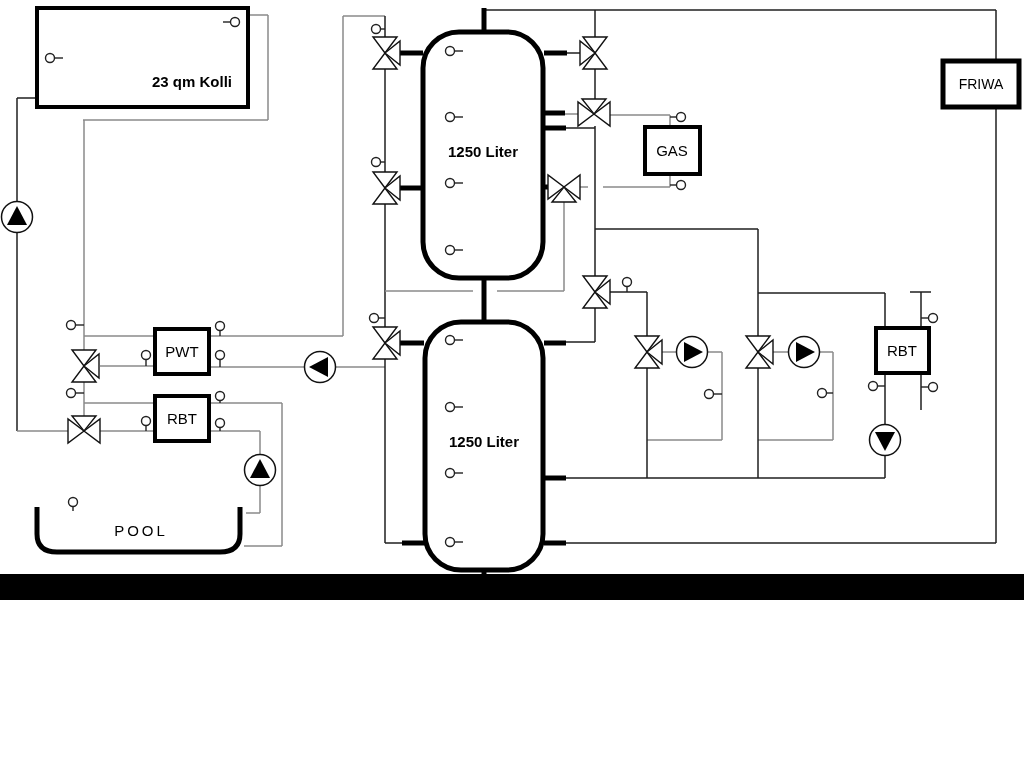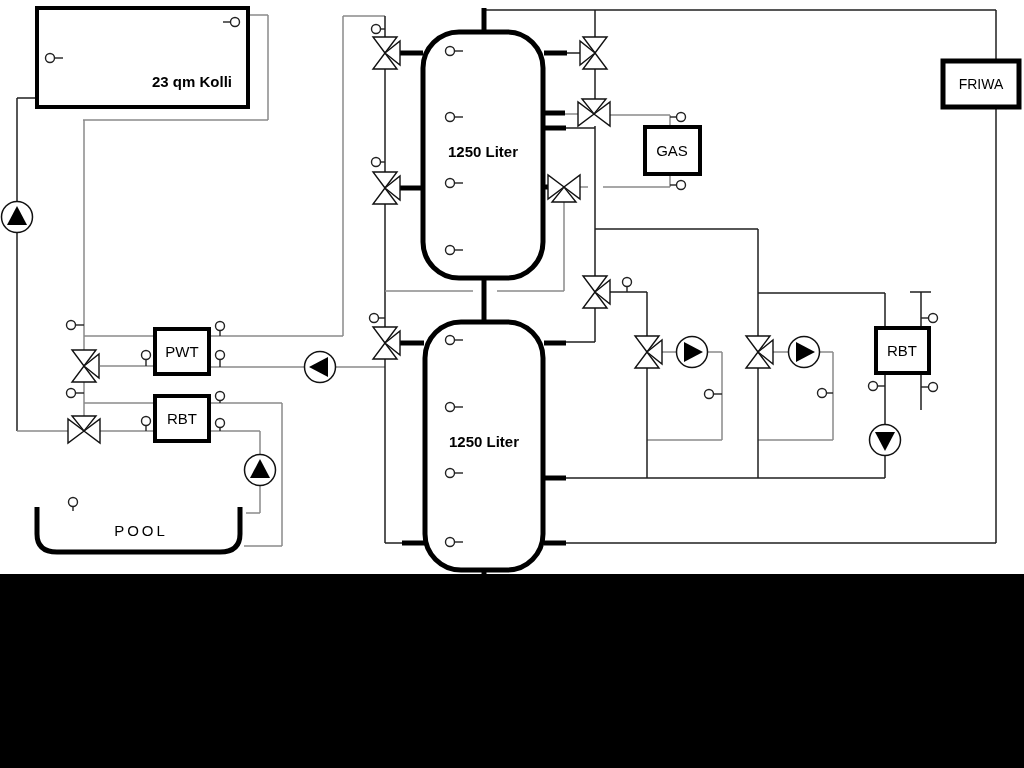--- a/index.html
+++ b/index.html
@@ -1,16 +1,16 @@
 <!DOCTYPE html>
 <html><head>
 <meta charset="utf-8">
 <style>
   html,body{margin:0;padding:0;background:#fff;}
-  #stage{position:relative;width:1024px;height:768px;background:#ffffff;overflow:hidden;
+  #stage{position:relative;width:1024px;height:600px;background:#ffffff;overflow:hidden;
          font-family:"Liberation Sans", sans-serif;}
   svg{position:absolute;left:0;top:0;}
   text{font-family:"Liberation Sans", sans-serif;fill:#000;}
   .lbl-big{font-size:15px;font-weight:700;}
   .lbl-box{font-size:15px;font-weight:400;}
   .lbl-friwa{font-size:14px;font-weight:400;}
   .lbl-pool{font-size:15px;font-weight:400;letter-spacing:3px;}
 </style>
 </head>
 <body>

